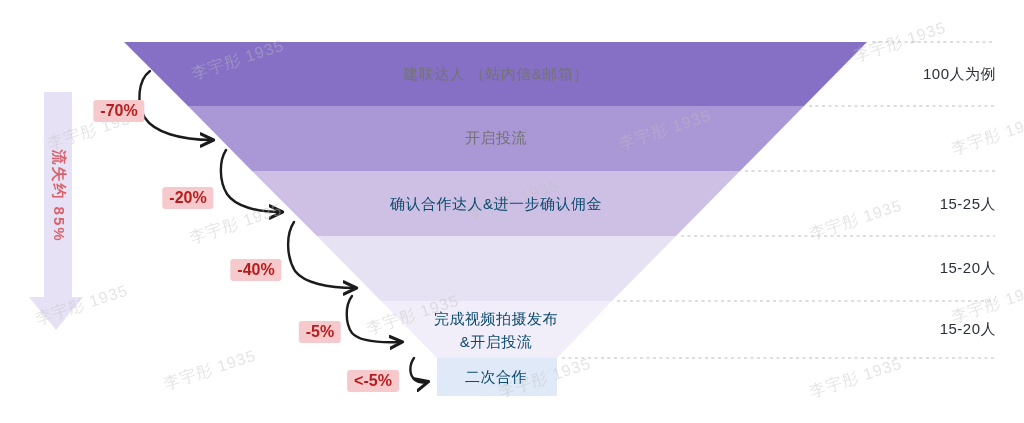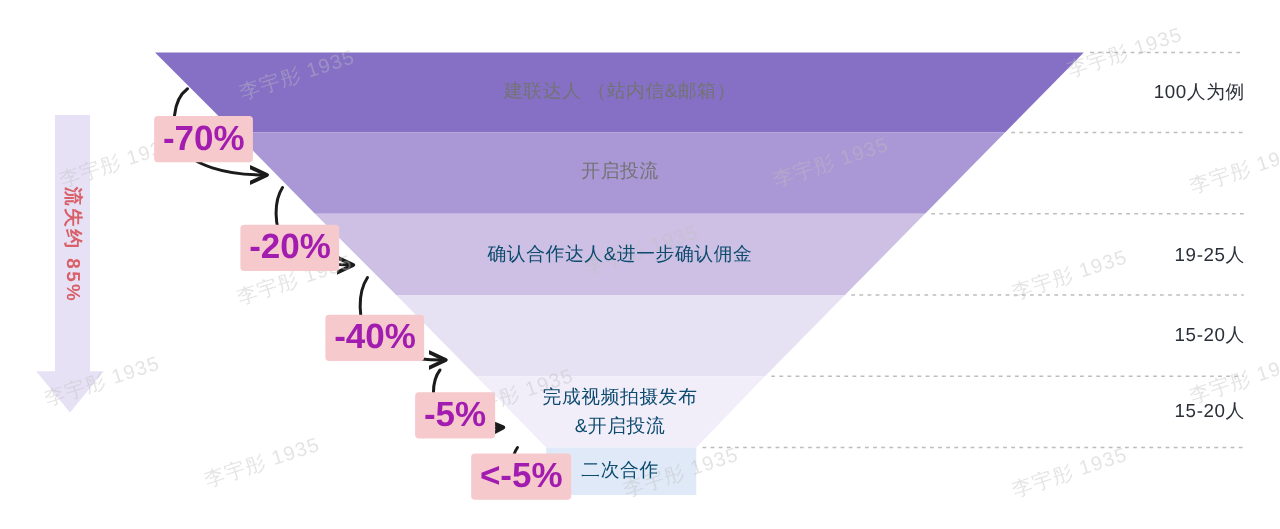--- a/index.html
+++ b/index.html
@@ -14,22 +14,22 @@
     font-size:15px;font-weight:500;color:#0c4a6e;letter-spacing:.5px;line-height:1.5;
   }
   .stage-label.light{color:#737373;}
   .prewrap{white-space:pre-line;}
   .value-label{
     left:844px;width:152px;text-align:right;transform:translateY(-50%);
     font-size:15px;font-weight:500;color:#2b2f38;letter-spacing:.5px;
   }
   .drop{
     transform:translate(-50%,-50%);
-    background:#f6c9cc;color:#a21caf;font-weight:700;font-size:28px;
-    padding:1px 7px 2px 7px;border-radius:3px;white-space:nowrap;line-height:1.2;margin-left:44px;
+    background:#f6c9cc;color:#b91c1c;font-weight:700;font-size:16px;
+    padding:1px 7px 2px 7px;border-radius:3px;white-space:nowrap;line-height:1.2;
   }
   .rail-label{
     left:58px;top:196px;transform:translate(-50%,-50%) rotate(90deg);
     color:#d95f68;font-size:15px;font-weight:700;letter-spacing:2px;white-space:nowrap;
   }
   .wm{
     position:absolute;color:#bfbfbf;opacity:.42;font-size:16px;letter-spacing:1px;
     transform:rotate(-18deg);white-space:nowrap;pointer-events:none;
   }
 </style>
@@ -90,21 +90,21 @@
   <div class="abs rail-label">流失约 85%</div>
 
   <div class="abs stage-label light" style="top:74px">建联达人 （站内信&amp;邮箱）</div>
   <div class="abs stage-label light" style="top:138px">开启投流</div>
   <div class="abs stage-label" style="top:204px">确认合作达人&amp;进一步确认佣金</div>
   <div class="abs stage-label prewrap" style="top:330px">完成视频拍摄发布
 &amp;开启投流</div>
   <div class="abs stage-label" style="top:377px">二次合作</div>
 
   <div class="abs value-label" style="top:74px">100人为例</div>
-  <div class="abs value-label" style="top:204px">19-25人</div>
+  <div class="abs value-label" style="top:204px">15-25人</div>
   <div class="abs value-label" style="top:268px">15-20人</div>
   <div class="abs value-label" style="top:329px">15-20人</div>
 
   <div class="abs drop" style="left:119px;top:111px">-70%</div>
   <div class="abs drop" style="left:188px;top:198px">-20%</div>
   <div class="abs drop" style="left:256px;top:270px">-40%</div>
   <div class="abs drop" style="left:320px;top:332px">-5%</div>
   <div class="abs drop" style="left:373px;top:381px">&lt;-5%</div>
 
 </div>

